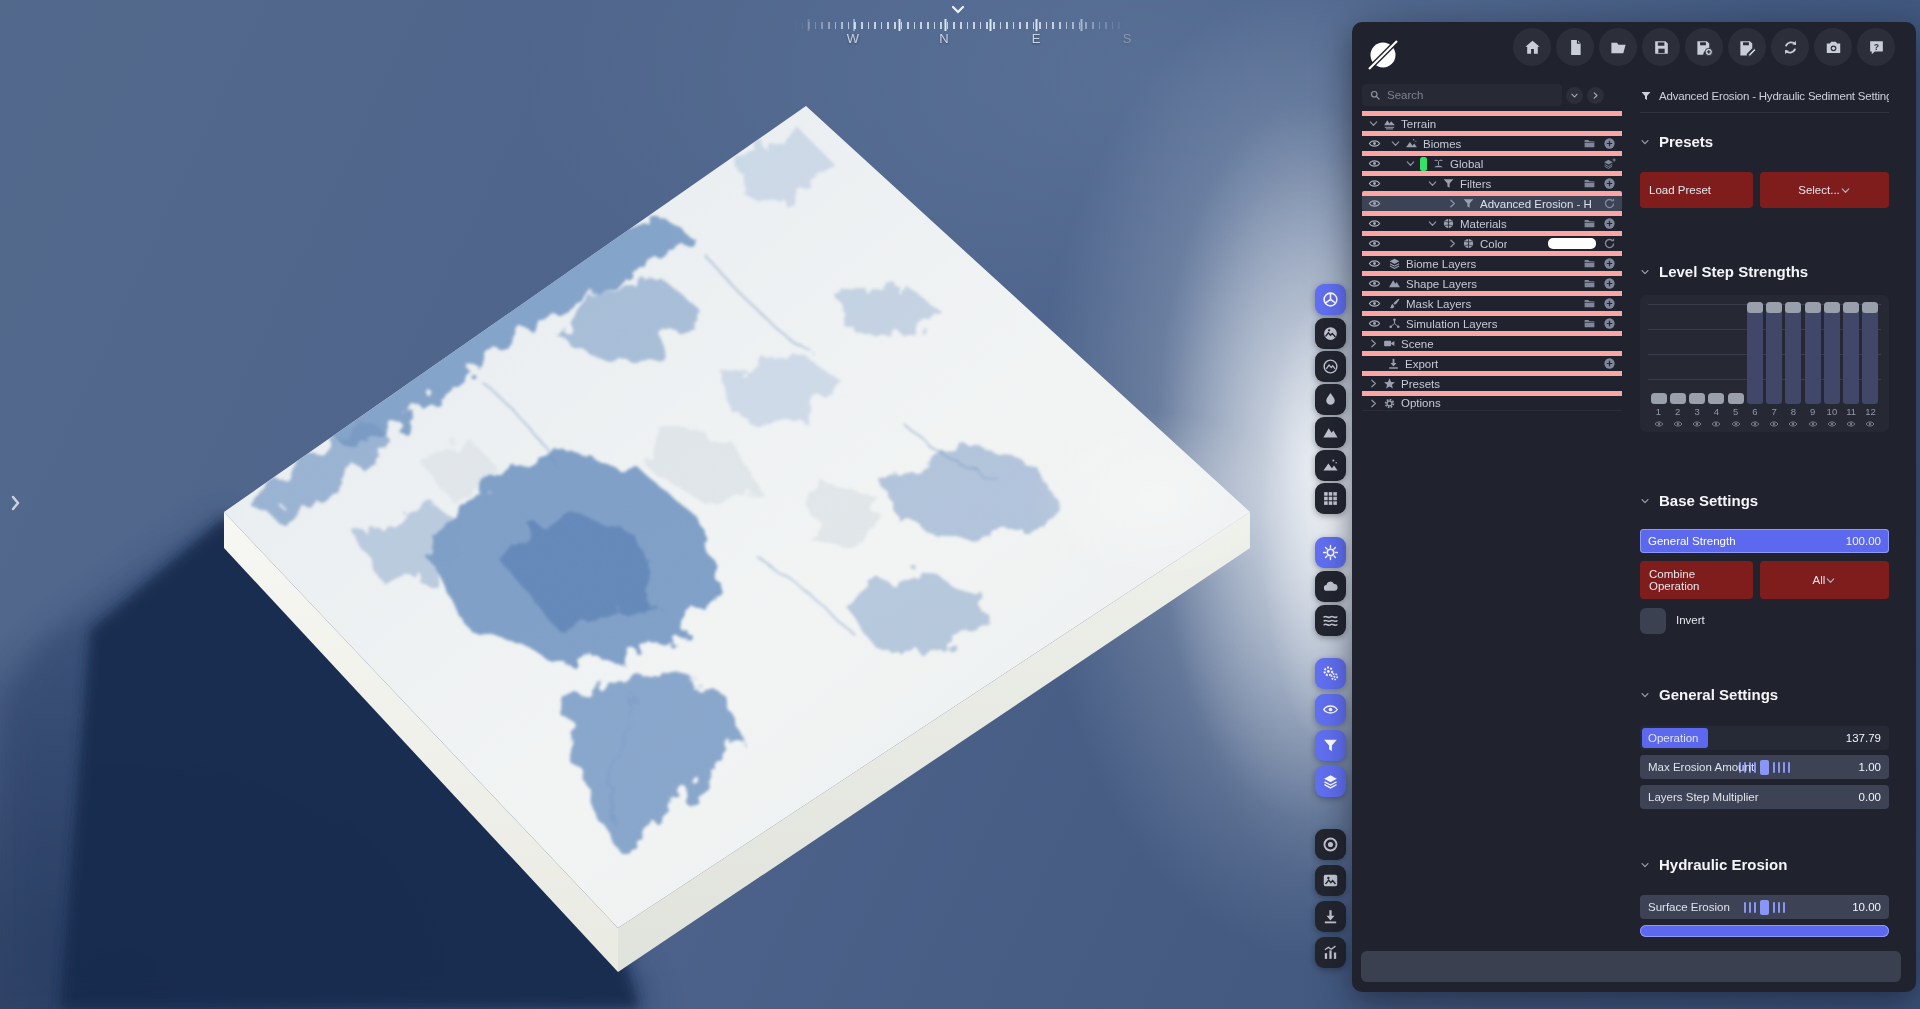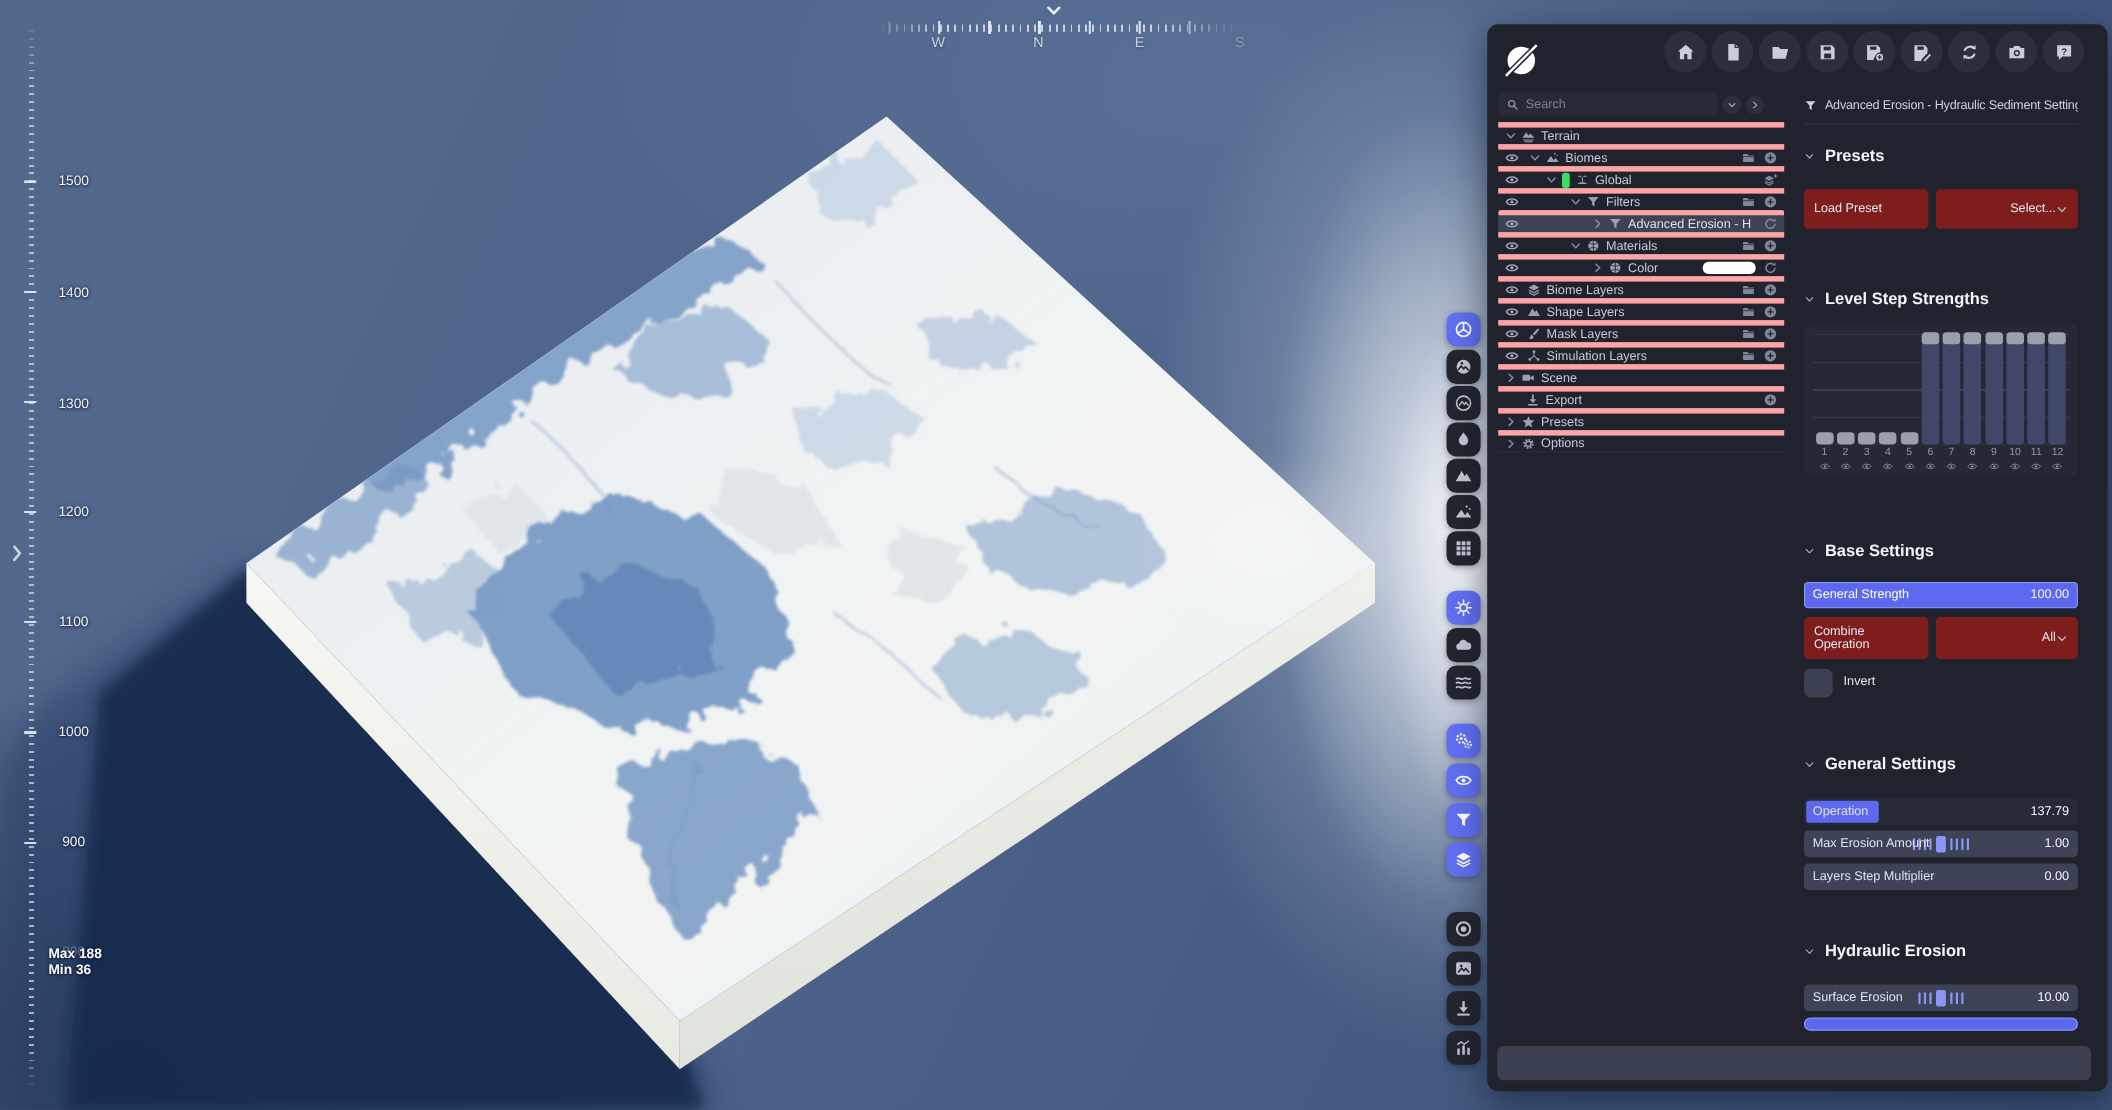--- a/index.html
+++ b/index.html
@@ -79,21 +79,21 @@
 
   
   .set{position:absolute;left:281px;top:0;width:263px;height:940px;font-size:11.5px;color:#dfe2ea}
   .set-head{position:absolute;left:7px;top:64px;width:249px;height:20px;display:flex;align-items:center;color:#cdd1dc;overflow:hidden;white-space:nowrap}
   .set-head svg{width:12px;height:12px;margin-right:7px;flex:0 0 auto}
   .set-head .t{font-size:11.5px;letter-spacing:-.2px;overflow:hidden;white-space:nowrap}
   .set-div{position:absolute;left:7px;top:90px;width:249px;height:1px;background:#31343f}
   .sec-h{position:absolute;display:flex;align-items:center;color:#f4f5f8;font-weight:bold;font-size:15px}
   .sec-h svg{width:10px;height:10px;color:#9ca2b2;margin-right:9px}
   .box{position:absolute;background:#7f1d1d;border-radius:4px;display:flex;align-items:center;padding:0 9px;color:#e4e7ee}
-  .drop{justify-content:flex-end;cursor:pointer}
+  .drop{justify-content:center;cursor:pointer}
   .drop svg{width:11px;height:11px;color:#aab0bf}
 
   .lss-box{position:absolute;left:7px;top:273px;width:249px;height:137px;background:#262834;border-radius:6px;padding:7px 7px 0}
   .lss-grid{position:absolute;left:8px;right:8px;top:9px;height:100px;
     background:repeating-linear-gradient(180deg,#3a3d4b 0 1px,transparent 1px 25px);}
   .lss-row{position:relative;display:flex;justify-content:space-between;padding:0 3px}
   .lss-unit{width:17px;display:flex;flex-direction:column;align-items:center;cursor:pointer}
   .lss-col{--v:0;position:relative;width:16px;height:102px}
   .lss-fill{position:absolute;left:0;right:0;bottom:0;height:calc(var(--v)*96%);background:#404768;border-radius:3px}
   .lss-handle{position:absolute;left:0;right:0;bottom:calc(var(--v)*(100% - 11px));height:11px;background:#9aa0ab;border-radius:3.5px}
@@ -214,36 +214,20 @@
     <div class="c-ticks-major"></div>
     <div class="c-label" style="left:833px">W</div>
     <div class="c-label" style="left:924px">N</div>
     <div class="c-label" style="left:1016px">E</div>
     <div class="c-label s-faint" style="left:1107px">S</div>
     <svg class="c-chevron" width="14" height="9" viewBox="0 0 14 9">
         <path d="M2 2 L7 7 L12 2" fill="none" stroke="currentColor" stroke-width="2.2" stroke-linecap="round"></path>
       </svg>
   </div>
 
-  <div class="ruler">
-    <div class="r-ticks-minor"></div>
-    <div class="r-ticks-major"></div>
-    <div class="r-label" style="top:157px">1500</div>
-    <div class="r-label" style="top:259px">1400</div>
-    <div class="r-label" style="top:360px">1300</div>
-    <div class="r-label" style="top:458px">1200</div>
-    <div class="r-label" style="top:558px">1100</div>
-    <div class="r-label" style="top:658px">1000</div>
-    <div class="r-label" style="top:758px">900</div>
-    <div class="r-label faint" style="top:858px">800</div>
-    <div class="minmax">
-      <div>Max 188</div>
-      <div>Min 36</div>
-    </div>
-  </div>
   <svg class="expander" width="11" height="18" viewBox="0 0 11 18">
       <path d="M3 3 L8 9 L3 15" fill="none" stroke="currentColor" stroke-width="2.4" stroke-linecap="round"></path>
     </svg>
 
   <svg width="0" height="0" style="position:absolute">
     <symbol id="i-home" viewBox="0 0 24 24">
         <path d="M12 3.5 21 11h-2.3v9h-4.9v-6h-3.6v6H5.3v-9H3z" fill="currentColor"></path>
       </symbol>
     <symbol id="i-file" viewBox="0 0 24 24">
         <path d="M6.5 2.5h8l4 4v15h-12z" fill="currentColor"></path>

